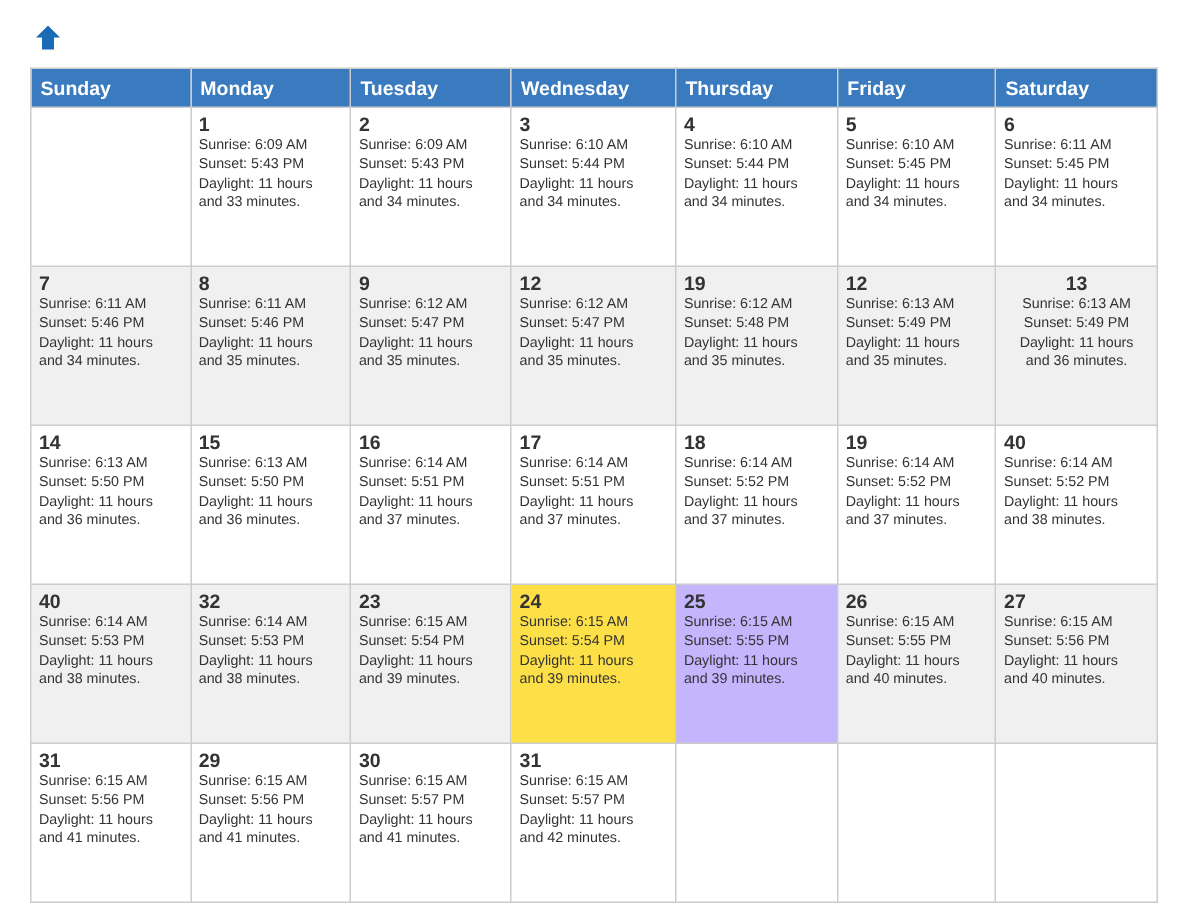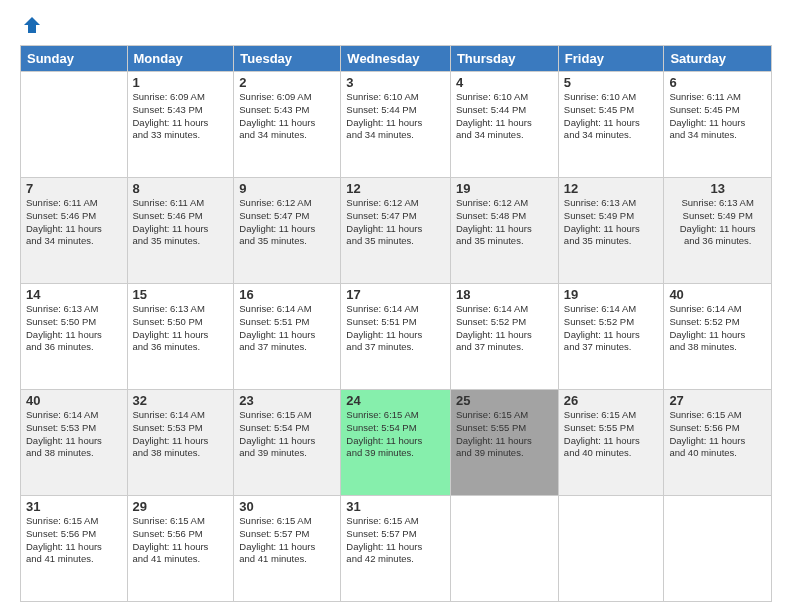--- a/index.html
+++ b/index.html
@@ -297,28 +297,28 @@
 Daylight: 11 hours
 and 38 minutes.</div>
           </td>
           <td style="background: rgb(240, 240, 240);">
             <span class="day-number">23</span>
             <div class="day-info" style="white-space: pre-line;">Sunrise: 6:15 AM
 Sunset: 5:54 PM
 Daylight: 11 hours
 and 39 minutes.</div>
           </td>
-          <td style="background: #86efac;">
+          <td style="background: #fde047;">
             <span class="day-number">24</span>
             <div class="day-info" style="white-space: pre-line;">Sunrise: 6:15 AM
 Sunset: 5:54 PM
 Daylight: 11 hours
 and 39 minutes.</div>
           </td>
-          <td style="background: #a3a3a3; margin-top: 12px;">
+          <td style="background: #c4b5fd; margin-top: 12px;">
             <span class="day-number">25</span>
             <div class="day-info" style="white-space: pre-line;">Sunrise: 6:15 AM
 Sunset: 5:55 PM
 Daylight: 11 hours
 and 39 minutes.</div>
           </td>
           <td style="background: rgb(240, 240, 240);">
             <span class="day-number">26</span>
             <div class="day-info" style="white-space: pre-line;">Sunrise: 6:15 AM
 Sunset: 5:55 PM

